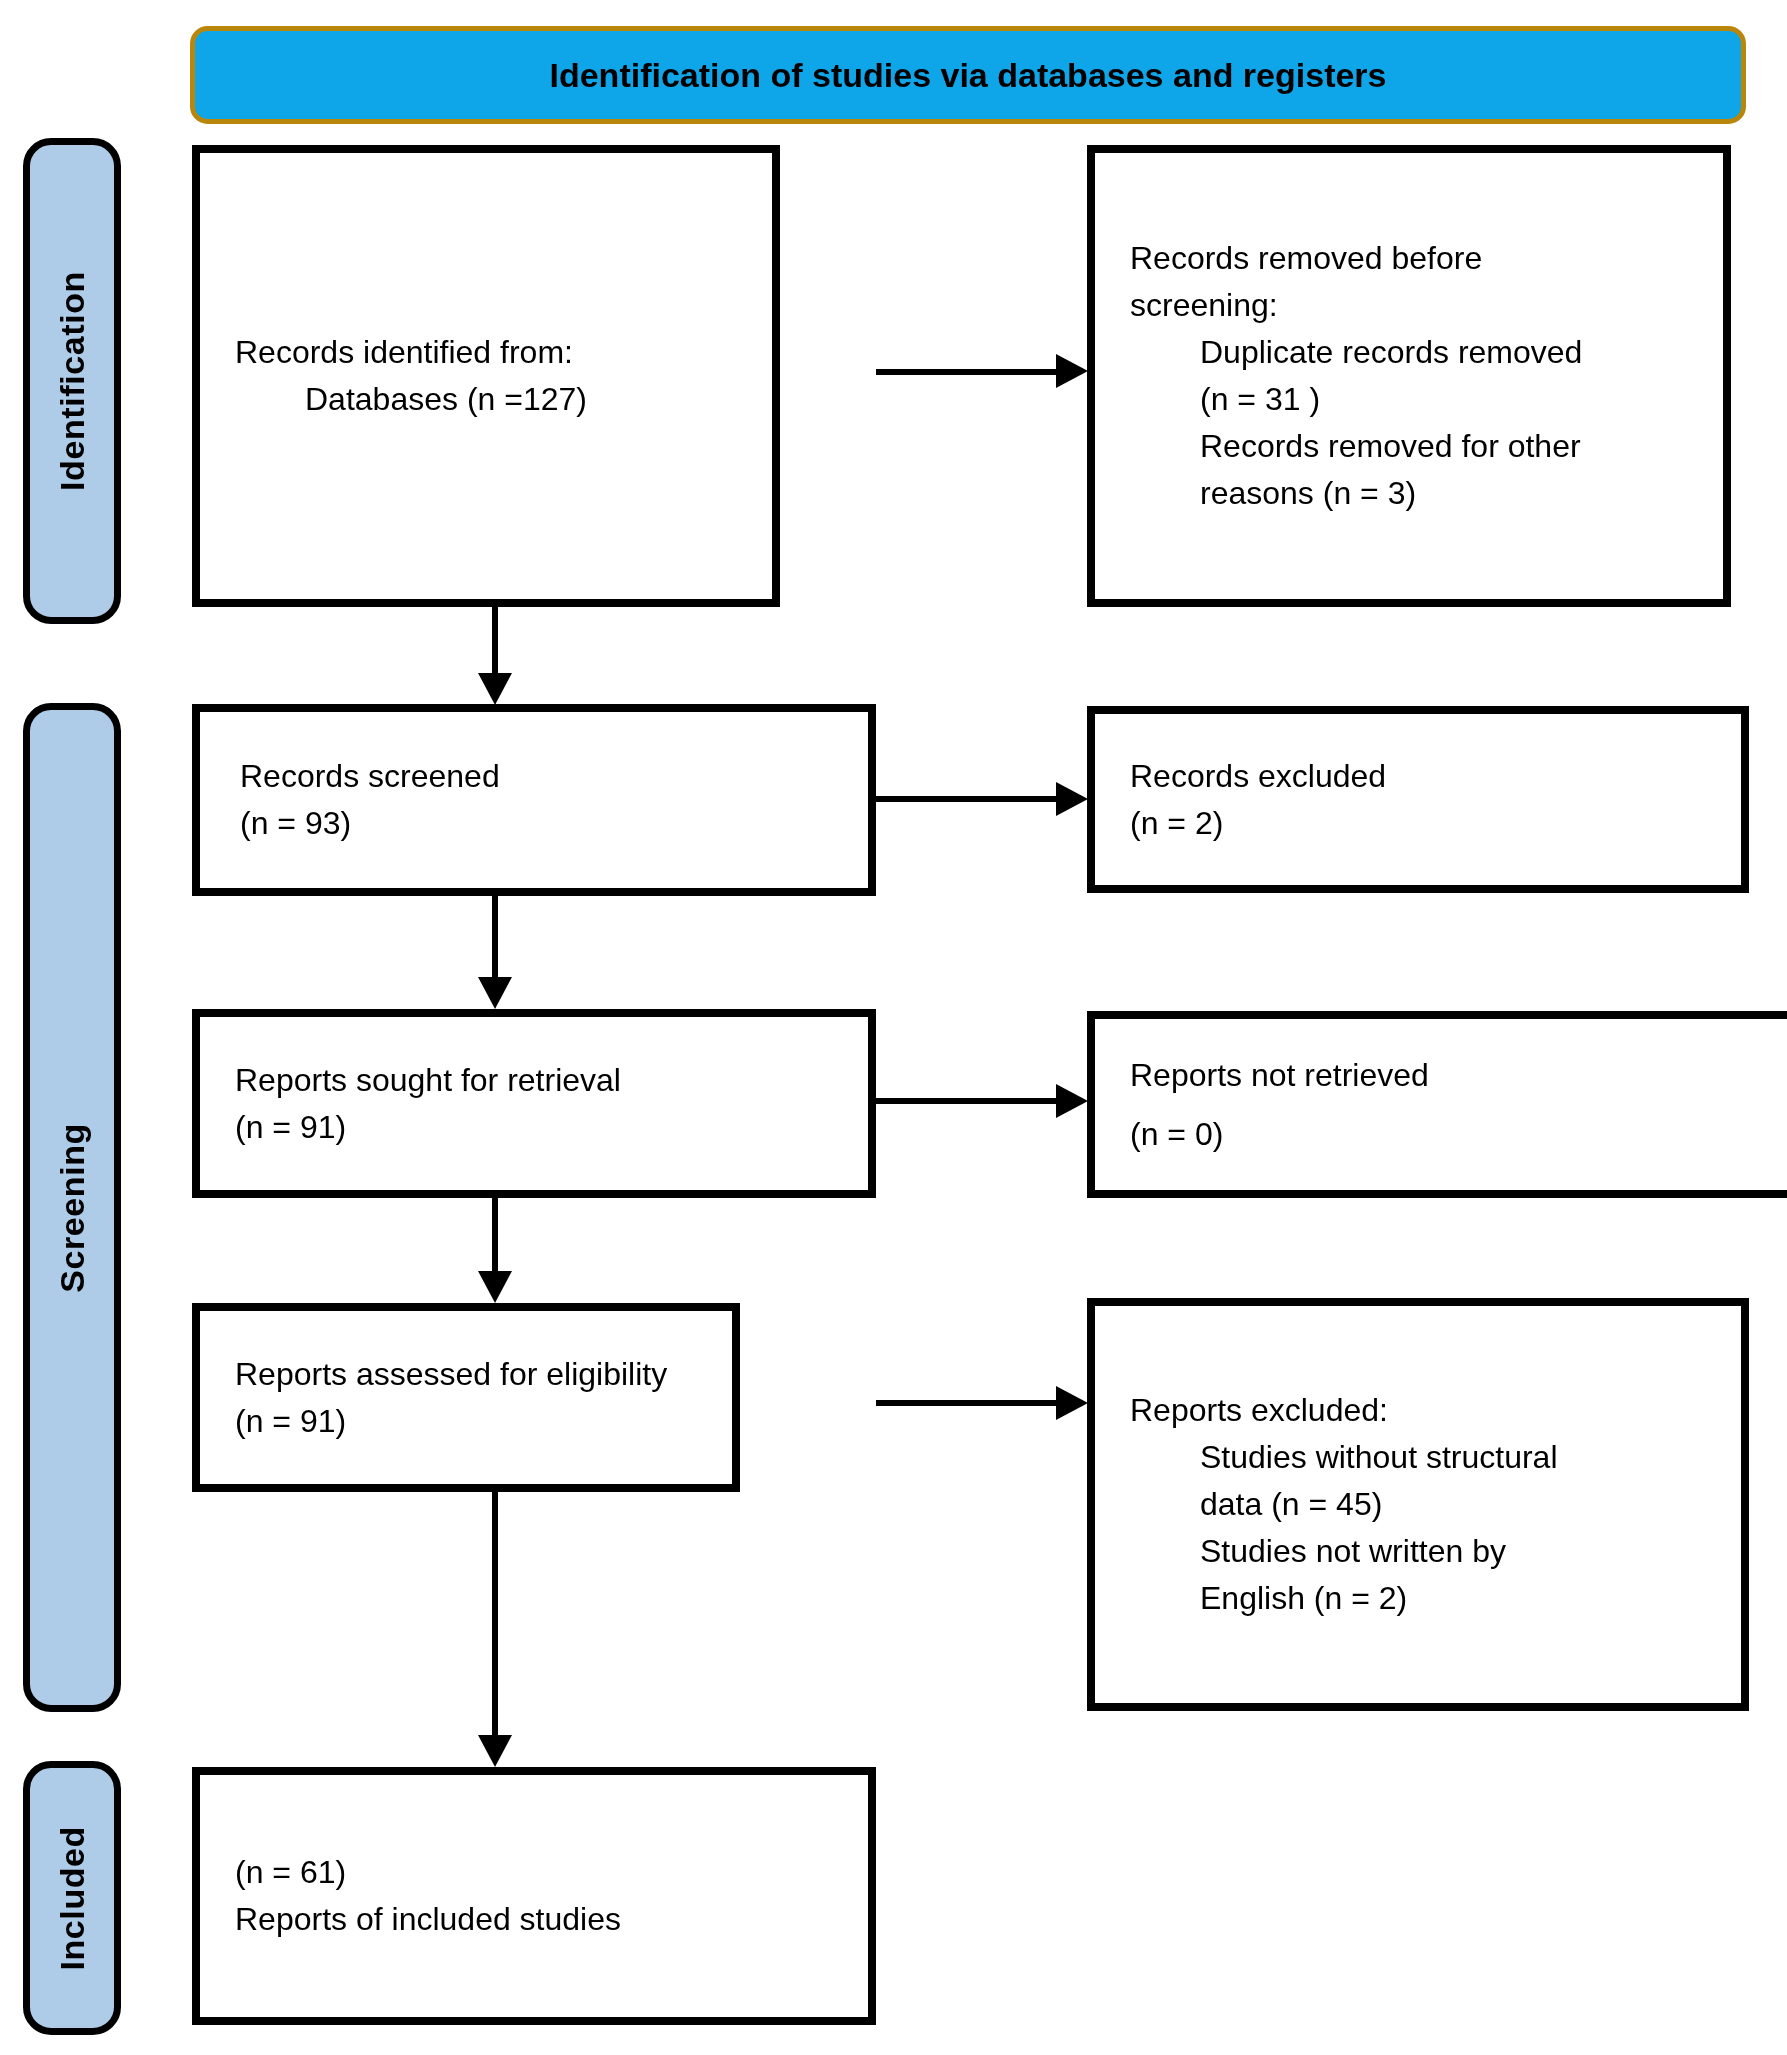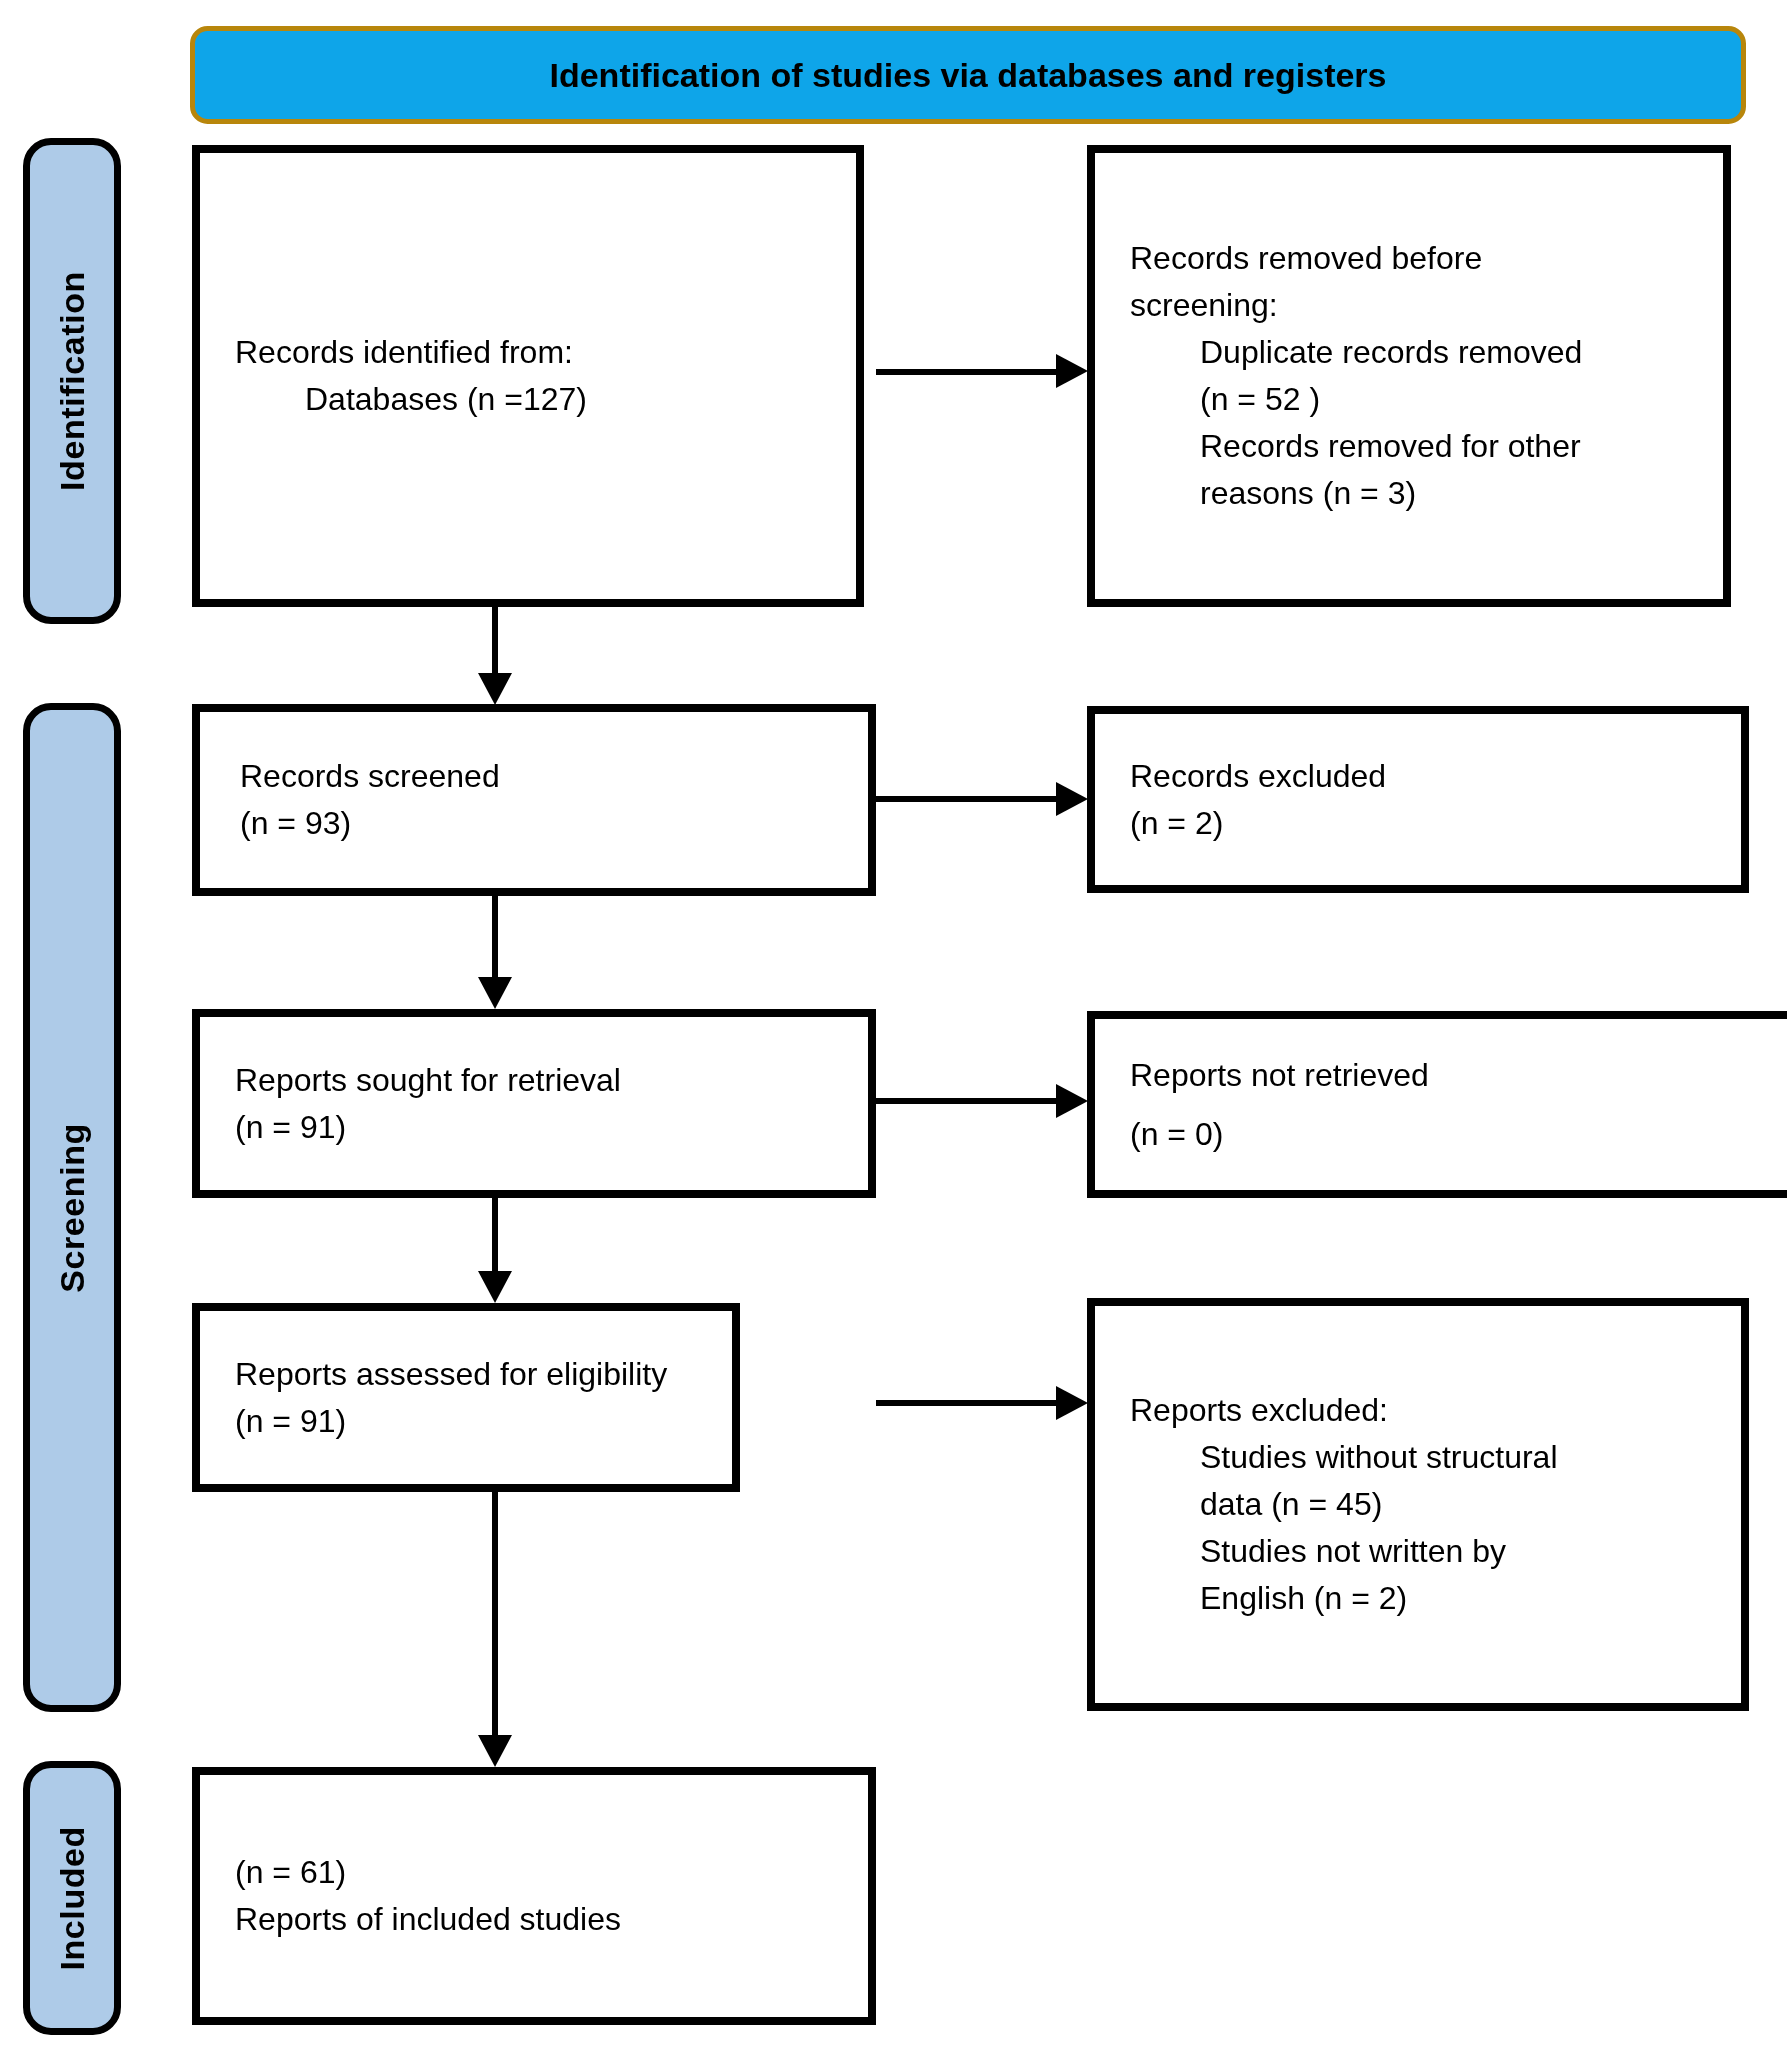--- a/index.html
+++ b/index.html
@@ -53,29 +53,29 @@
   <div class="band" style="top:138px; height:486px;">
     <span class="vtext">Identification</span>
   </div>
   <div class="band" style="top:703px; height:1009px;">
     <span class="vtext">Screening</span>
   </div>
   <div class="band" style="top:1761px; height:274px;">
     <span class="vtext">Included</span>
   </div>
 
-  <div class="flowbox" style="left:192px; top:145px; width:672px; height:462px;">
+  <div class="flowbox" style="left:192px; top:145px; width:588px; height:462px;">
     <div class="ln">Records identified from:</div>
     <div class="ln ind">Databases (n =127)</div>
   </div>
   <div class="flowbox" style="left:1087px; top:145px; width:644px; height:462px;">
     <div class="ln">Records removed before</div>
     <div class="ln">screening:</div>
     <div class="ln ind">Duplicate records removed</div>
-    <div class="ln ind">(n = 52 )</div>
+    <div class="ln ind">(n = 31 )</div>
     <div class="ln ind">Records removed for other</div>
     <div class="ln ind">reasons (n = 3)</div>
   </div>
 
   <div class="flowbox" style="left:192px; top:704px; width:684px; height:192px;padding-left:40px;">
     <div class="ln">Records screened</div>
     <div class="ln">(n = 93)</div>
   </div>
   <div class="flowbox" style="left:1087px; top:706px; width:662px; height:187px;">
     <div class="ln">Records excluded</div>

